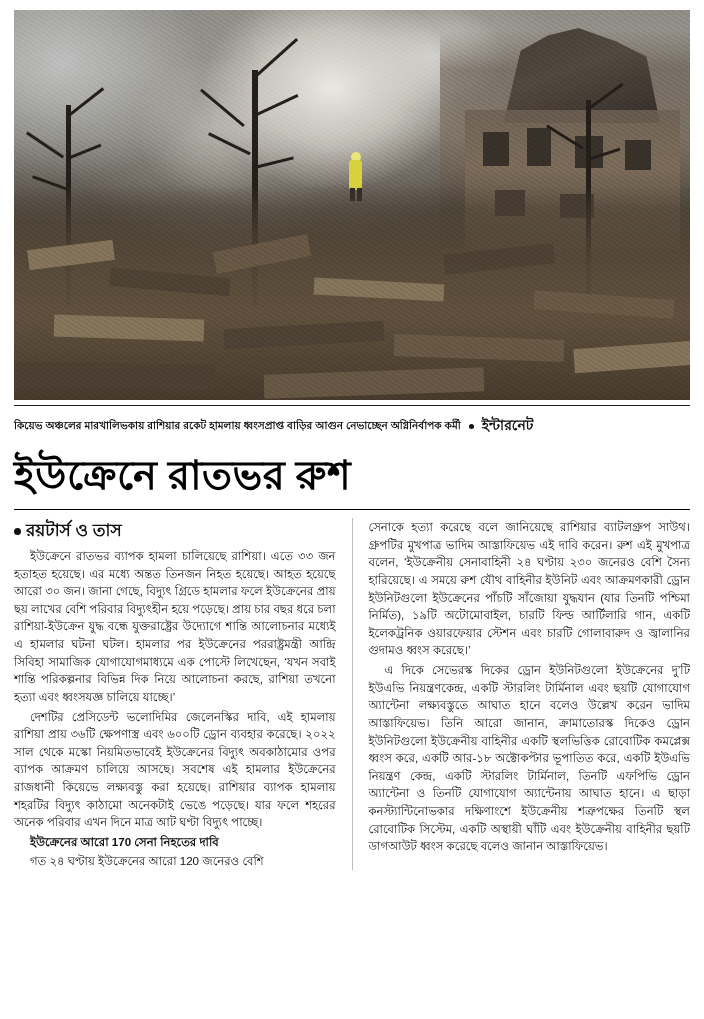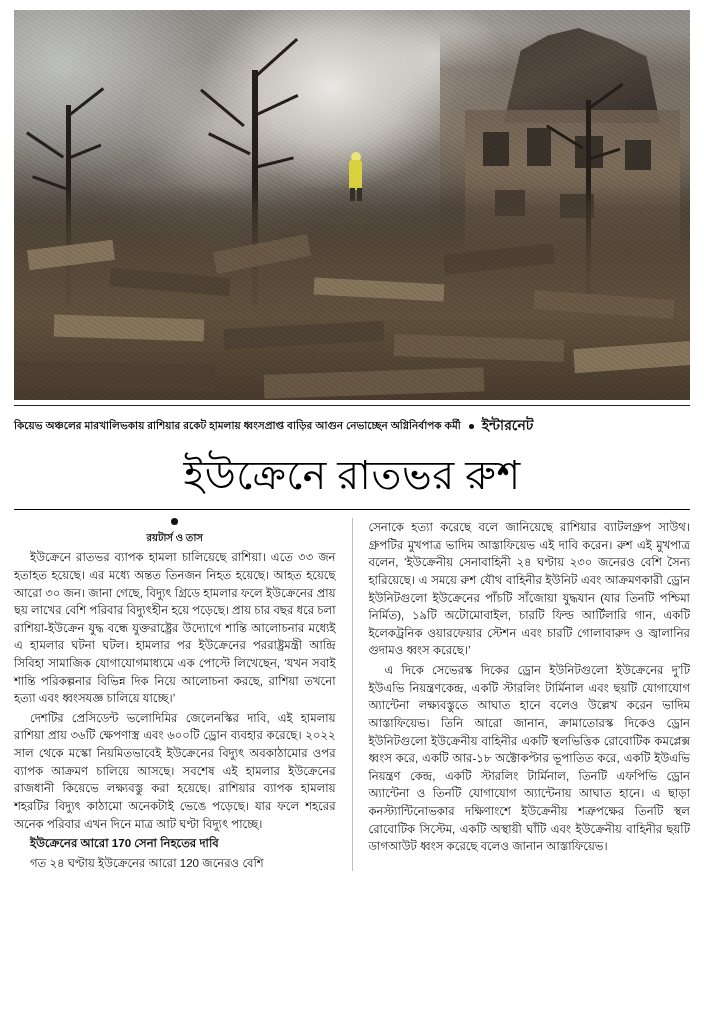--- a/index.html
+++ b/index.html
@@ -92,38 +92,38 @@
     font-size:10.5px;font-weight:bold;color:#111;letter-spacing:0;
     white-space:nowrap;
   }
   .caption-dot{
     width:5px;height:5px;border-radius:50%;background:#111;flex:0 0 auto;
   }
   .caption-credit{font-size:14px;font-weight:bold;color:#111;}
 
   
   .headline{
-    text-align:center;
+    text-align:left;
     font-family:"Liberation Serif", serif;
-    font-weight:normal;
+    font-weight:bold;
     font-size:40px;
     line-height:1.18;
     letter-spacing:.5px;
     margin:14px 0 4px 0;
     color:#000;
   }
   .hl-line{display:block;}
   .rule-under{
     border:0;border-top:1.5px solid #000;margin:10px 0 8px 0;
   }
 
   
   .byline{
     display:flex;align-items:center;gap:5px;
-    font-size:10px;font-weight:bold;margin-bottom:3px;flex-direction:column;
+    font-size:17px;font-weight:bold;margin-bottom:3px;
   }
   .byline .bullet{width:7px;height:7px;border-radius:50%;background:#111;display:inline-block;}
   .cols{
     display:flex;gap:16px;
     margin-top:2px;
   }
   .col{
     width:330px;
     font-size:11.6px;
     line-height:1.52;

